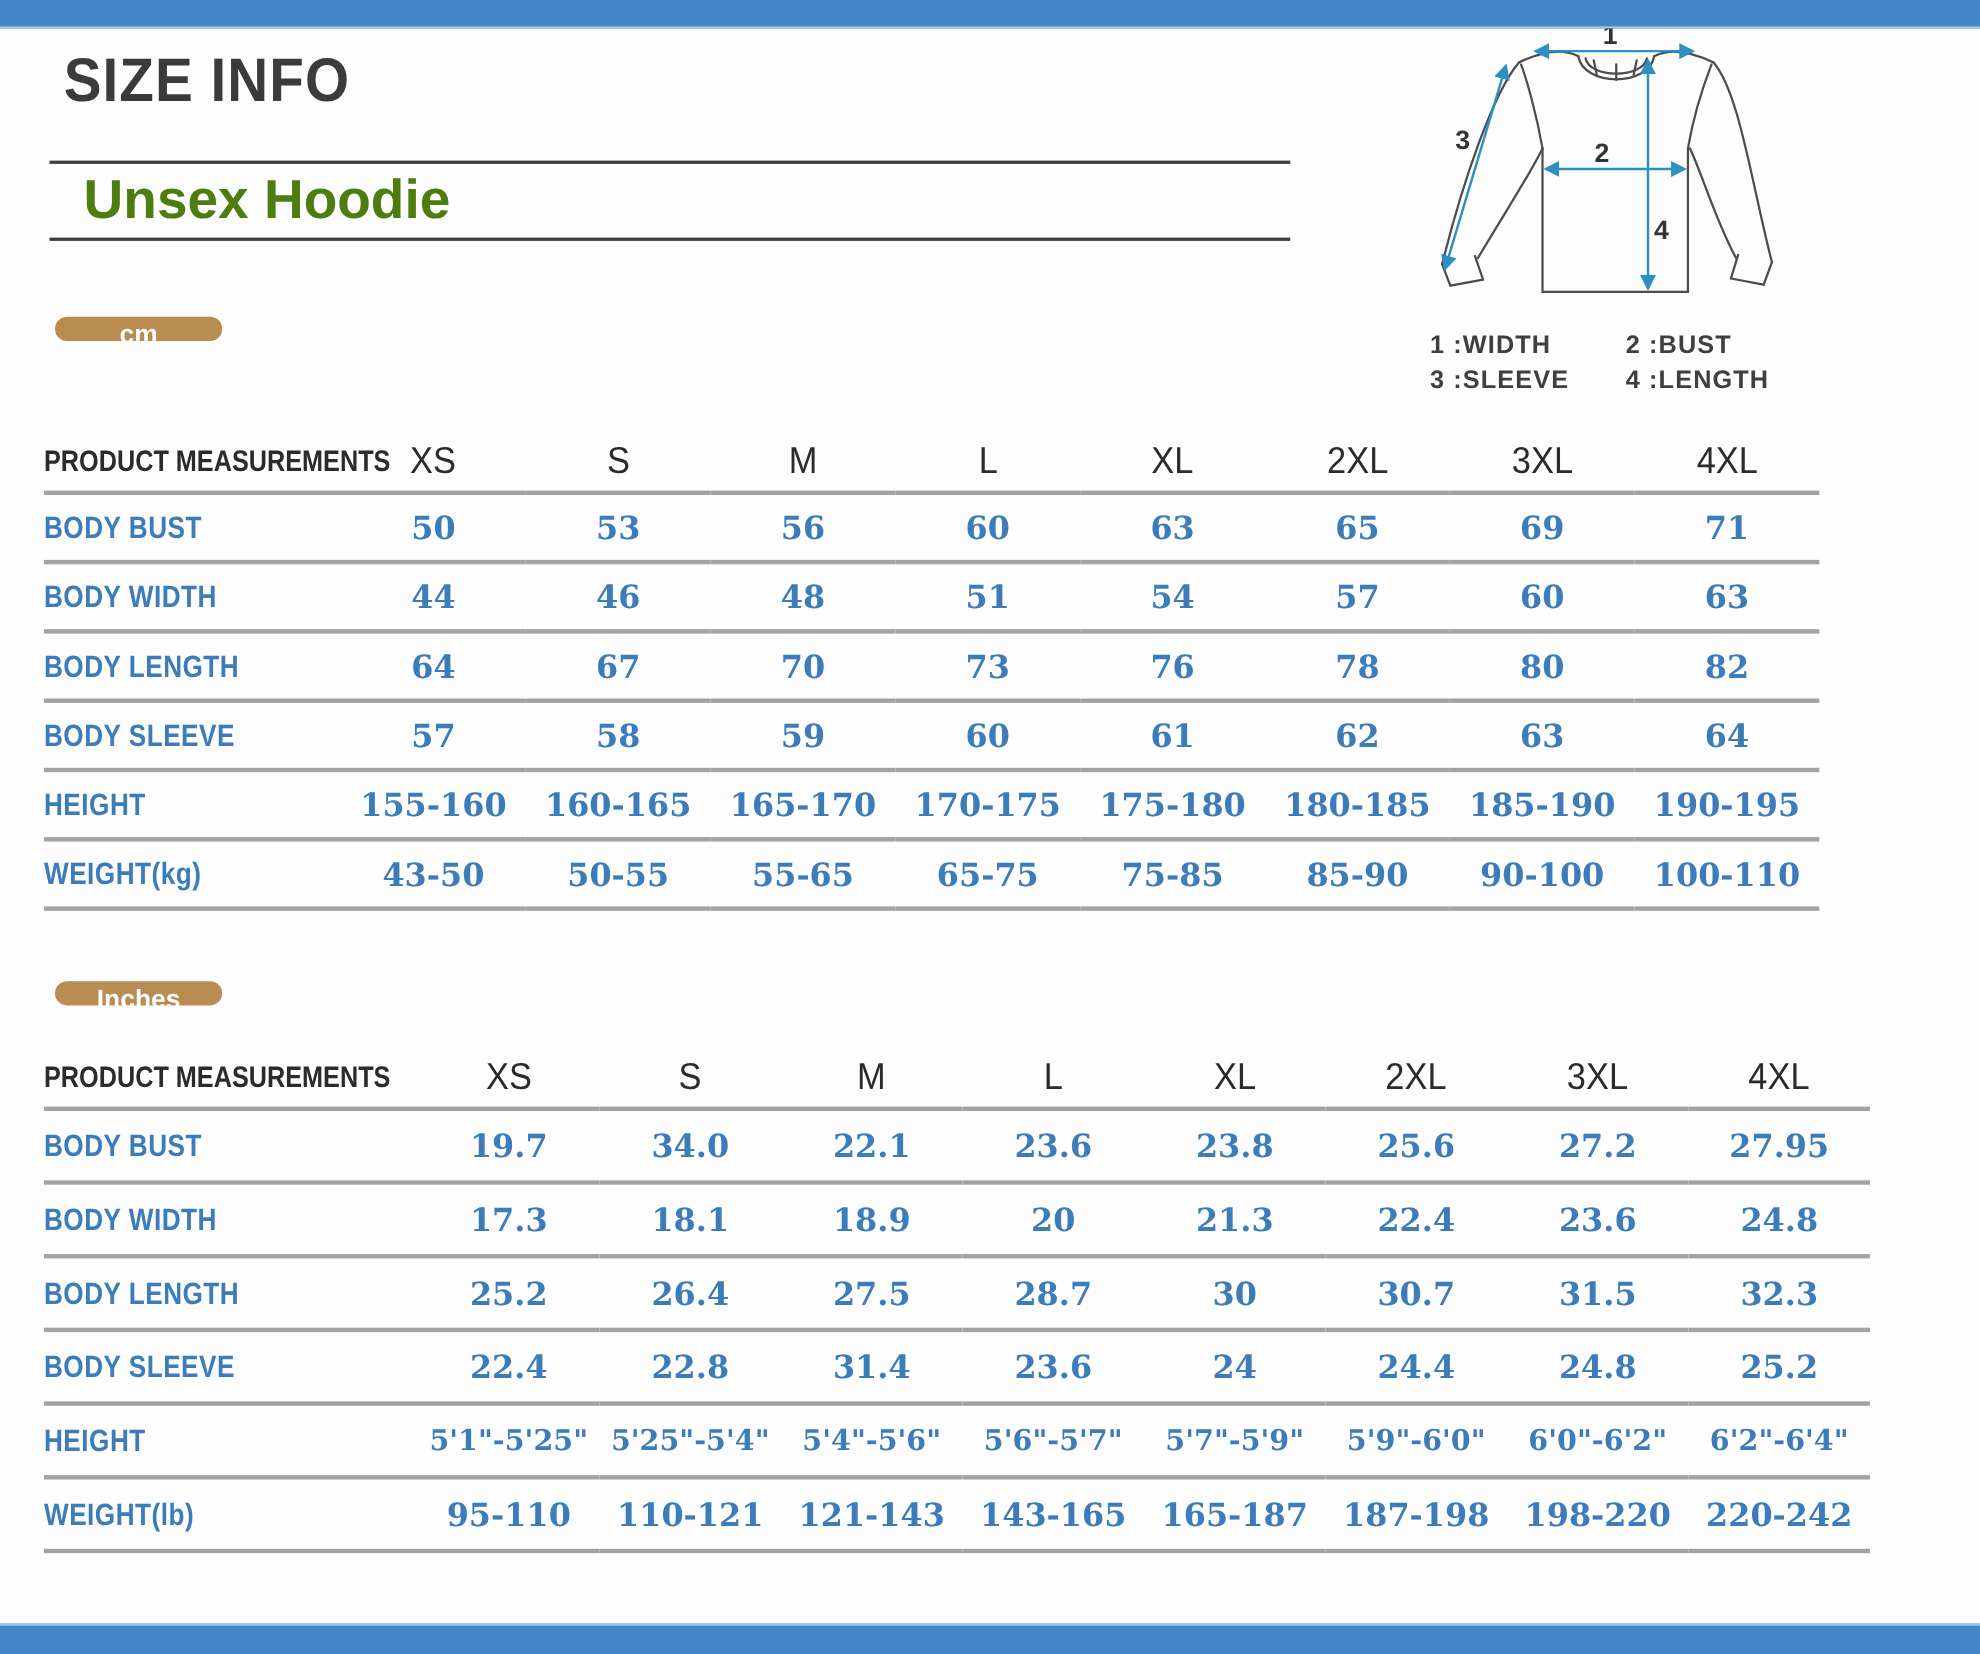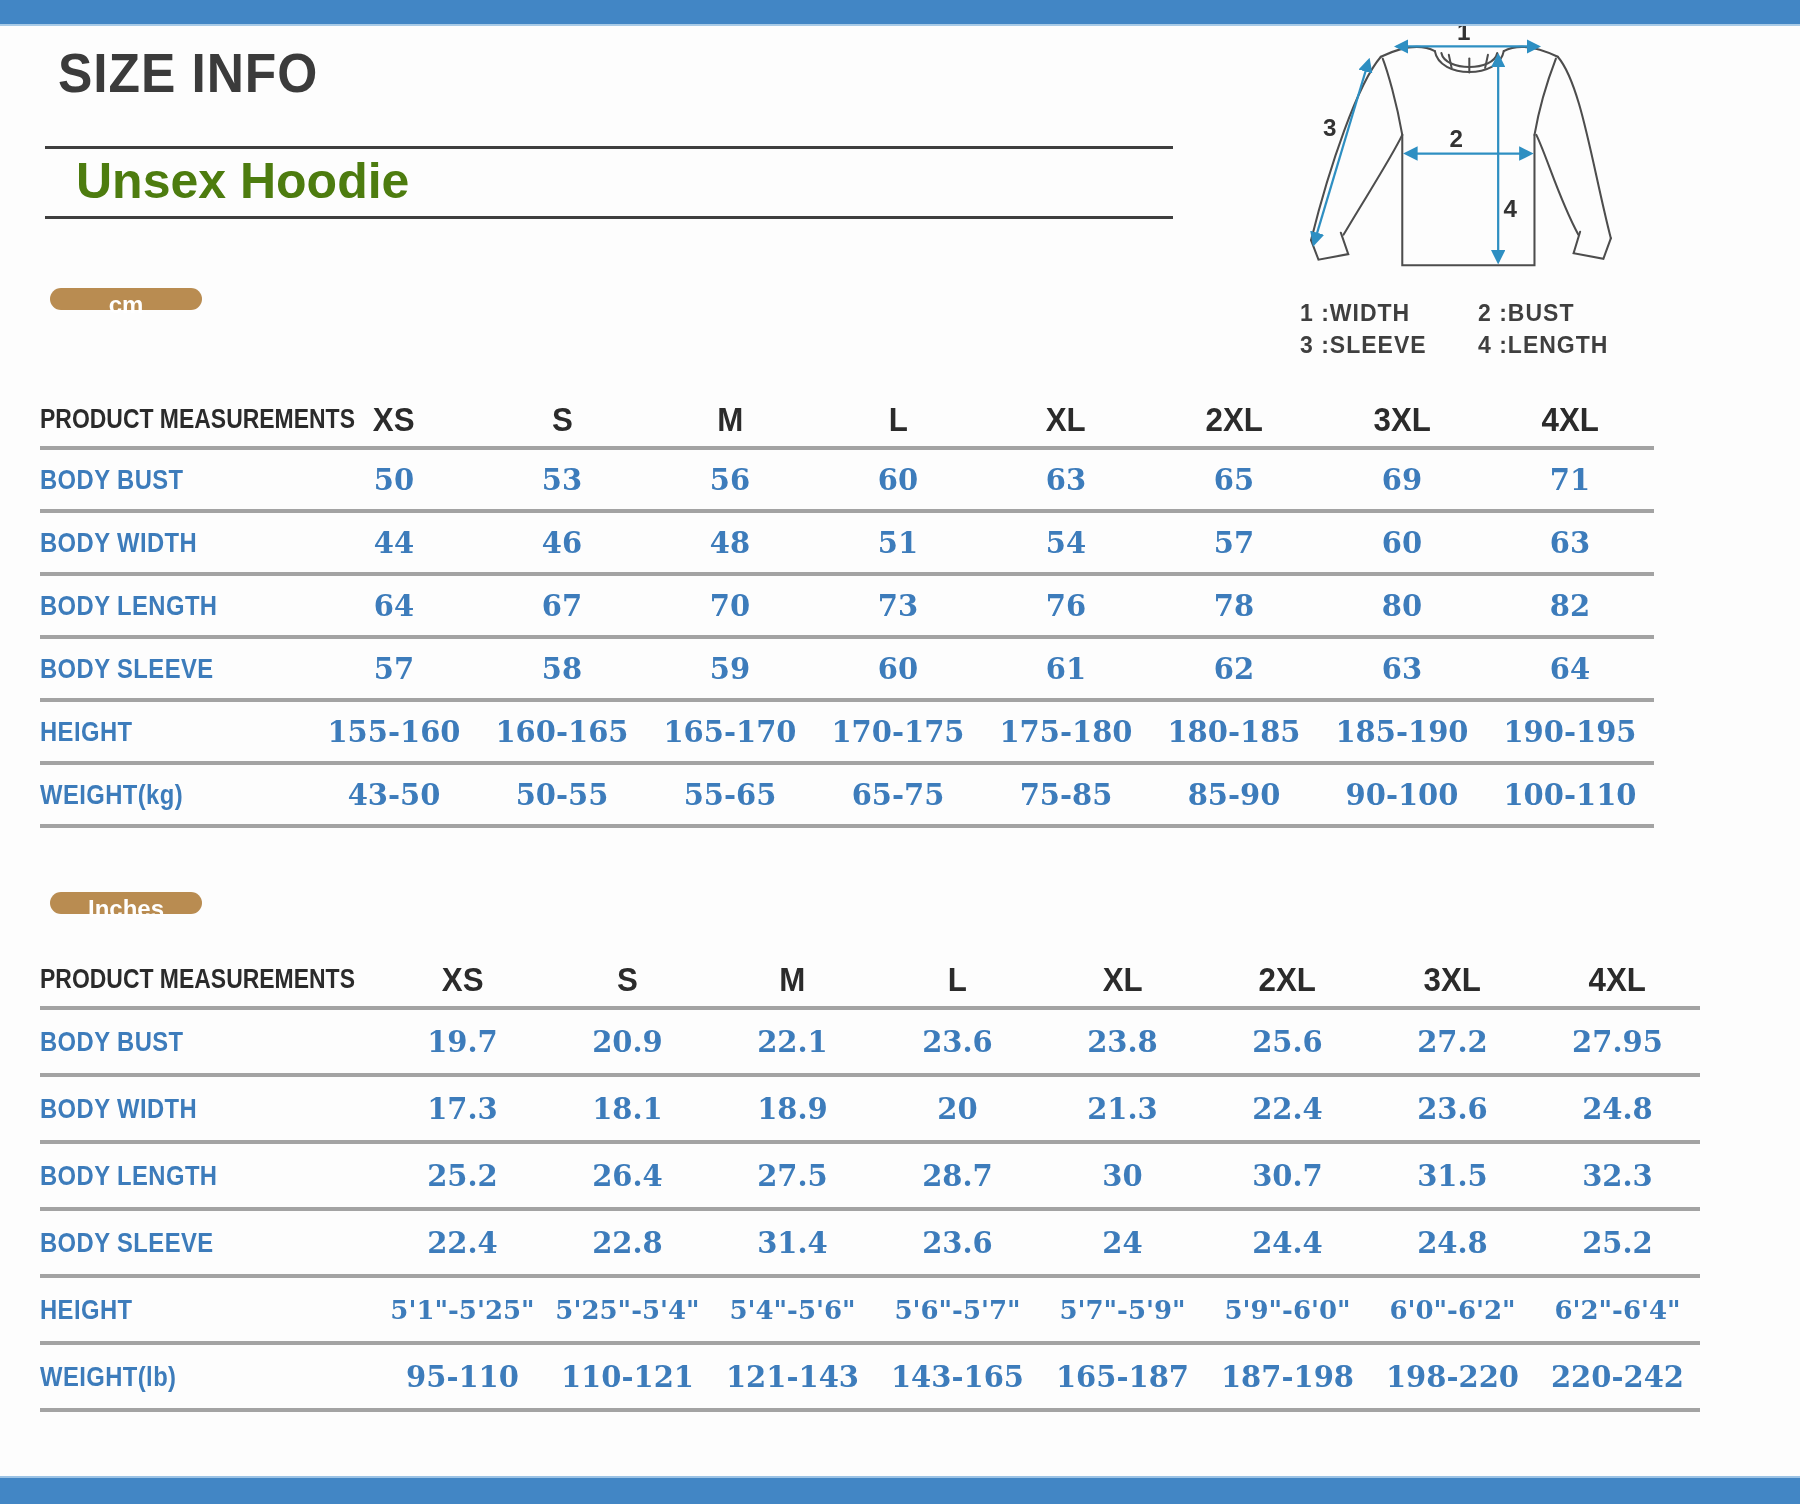--- a/index.html
+++ b/index.html
@@ -45,21 +45,21 @@
   table.size.inch{left:40px;top:952px;width:1660px;}
   table.size tr{border-bottom:4px solid #a3a3a3;}
   table.size th,table.size td{padding:0;vertical-align:middle;}
   table.size tr.hdr{height:56px;}
   table.size.cm tr.data{height:63px;}
   table.size.inch tr.data{height:67px;}
   .corner{
     font-size:27px;font-weight:900;color:#2b2b2b;text-align:left;white-space:nowrap;
   }
   .corner span{display:inline-block;transform:scaleX(.85);transform-origin:left;}
-  .size-h{font-size:34px;font-weight:700;color:#2b2b2b;}
+  .size-h{font-size:34px;font-weight:400;color:#2b2b2b;}
   .size-h span{display:inline-block;transform:scaleX(.92);}
   .rlabel{font-size:28px;font-weight:900;color:#3d7cbb;text-align:left;white-space:nowrap;}
   .rlabel span{display:inline-block;transform:scaleX(.85);transform-origin:left;letter-spacing:.5px;}
   .val{
     font-family:"DejaVu Serif",serif;font-size:29px;font-weight:bold;
     color:#3d7cbb;text-align:center;white-space:nowrap;
   }
   tr.compact .val{font-size:26px;}
 </style>
 </head>
@@ -237,21 +237,21 @@
     <th class="size-h"><span>M</span></th>
     <th class="size-h"><span>L</span></th>
     <th class="size-h"><span>XL</span></th>
     <th class="size-h"><span>2XL</span></th>
     <th class="size-h"><span>3XL</span></th>
     <th class="size-h"><span>4XL</span></th>
   </tr>
   <tr class="data">
     <td class="rlabel"><span>BODY BUST</span></td>
     <td class="val">19.7</td>
-    <td class="val">20.9</td>
+    <td class="val">34.0</td>
     <td class="val">22.1</td>
     <td class="val">23.6</td>
     <td class="val">23.8</td>
     <td class="val">25.6</td>
     <td class="val">27.2</td>
     <td class="val">27.95</td>
   </tr>
   <tr class="data">
     <td class="rlabel"><span>BODY WIDTH</span></td>
     <td class="val">17.3</td>

